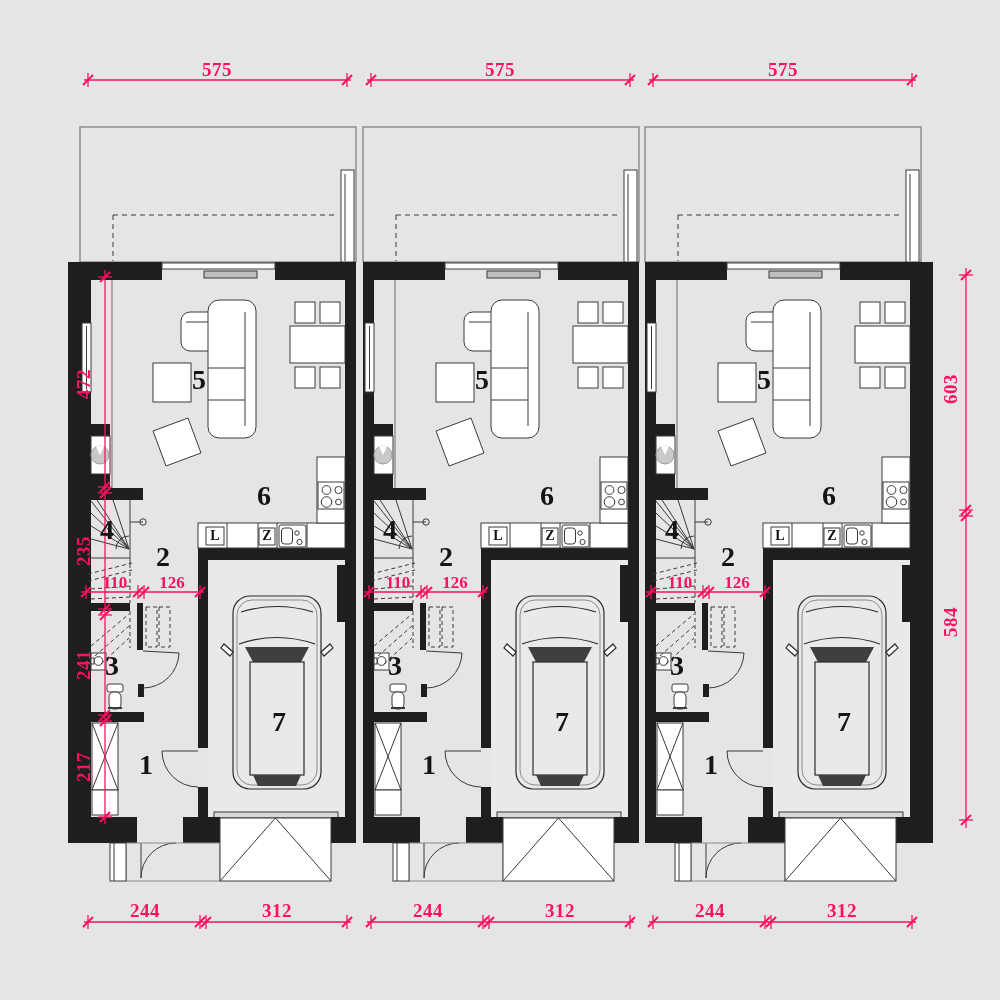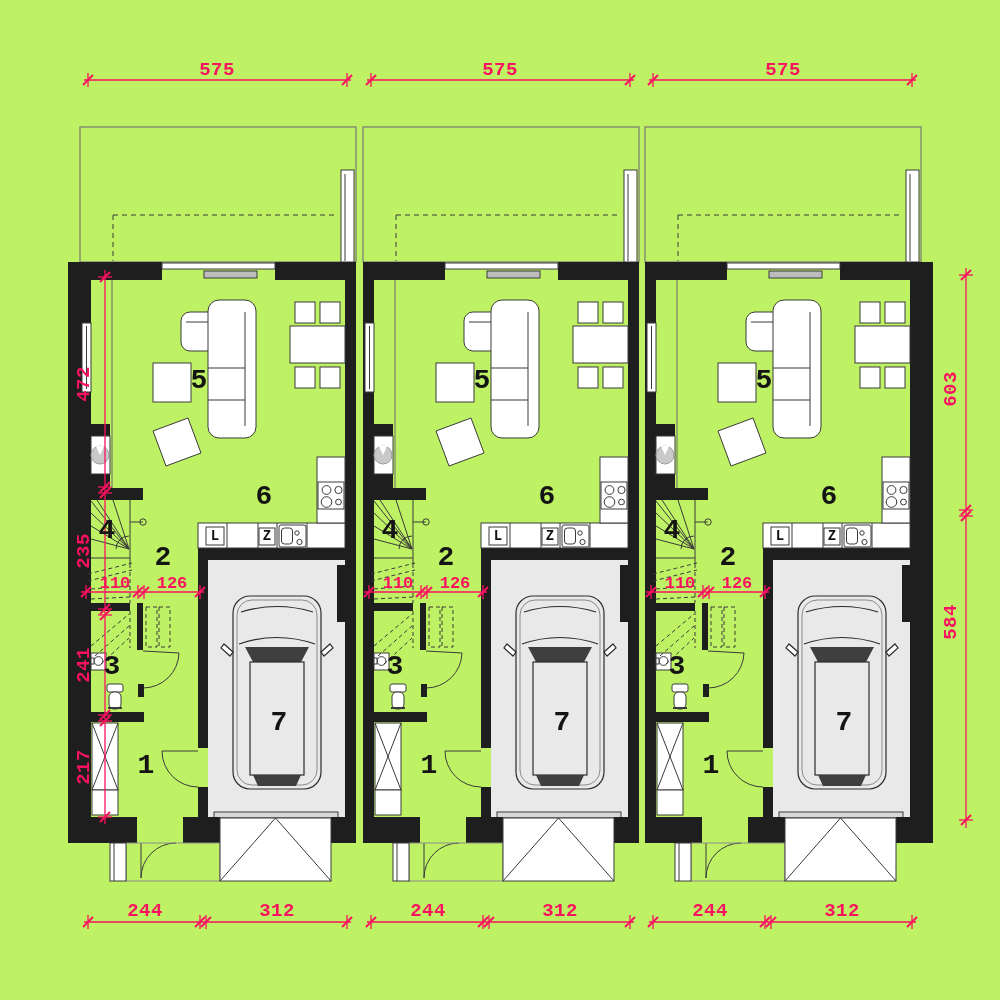--- a/index.html
+++ b/index.html
@@ -1,17 +1,17 @@
 <!DOCTYPE html>
 <html><head>
 <meta charset="utf-8">
 <style>
   html,body{margin:0;padding:0;background:#ffffff}
-  .canvas{position:relative;width:1000px;height:1000px;background:#bef264;
-          font-family:Liberation Mono, monospace;overflow:hidden}
+  .canvas{position:relative;width:1000px;height:1000px;background:#e5e5e5;
+          font-family:Liberation Serif, serif;overflow:hidden}
   svg.plan{position:absolute;left:0;top:0}
   .labels{position:absolute;left:0;top:0;width:1000px;height:1000px;pointer-events:none}
 
   .dim-label{position:absolute;transform:translate(-50%,-50%);color:#fa1160;
              font-size:19px;font-weight:700;white-space:nowrap;letter-spacing:.5px}
   .dim-label.v{transform:translate(-50%,-50%) rotate(-90deg)}
   .room-num{position:absolute;transform:translate(-50%,-50%);color:#141414;
             font-size:28px;font-weight:700}
   .cab-label{position:absolute;transform:translate(-50%,-50%);color:#111;
              font-size:14px;font-weight:700}

